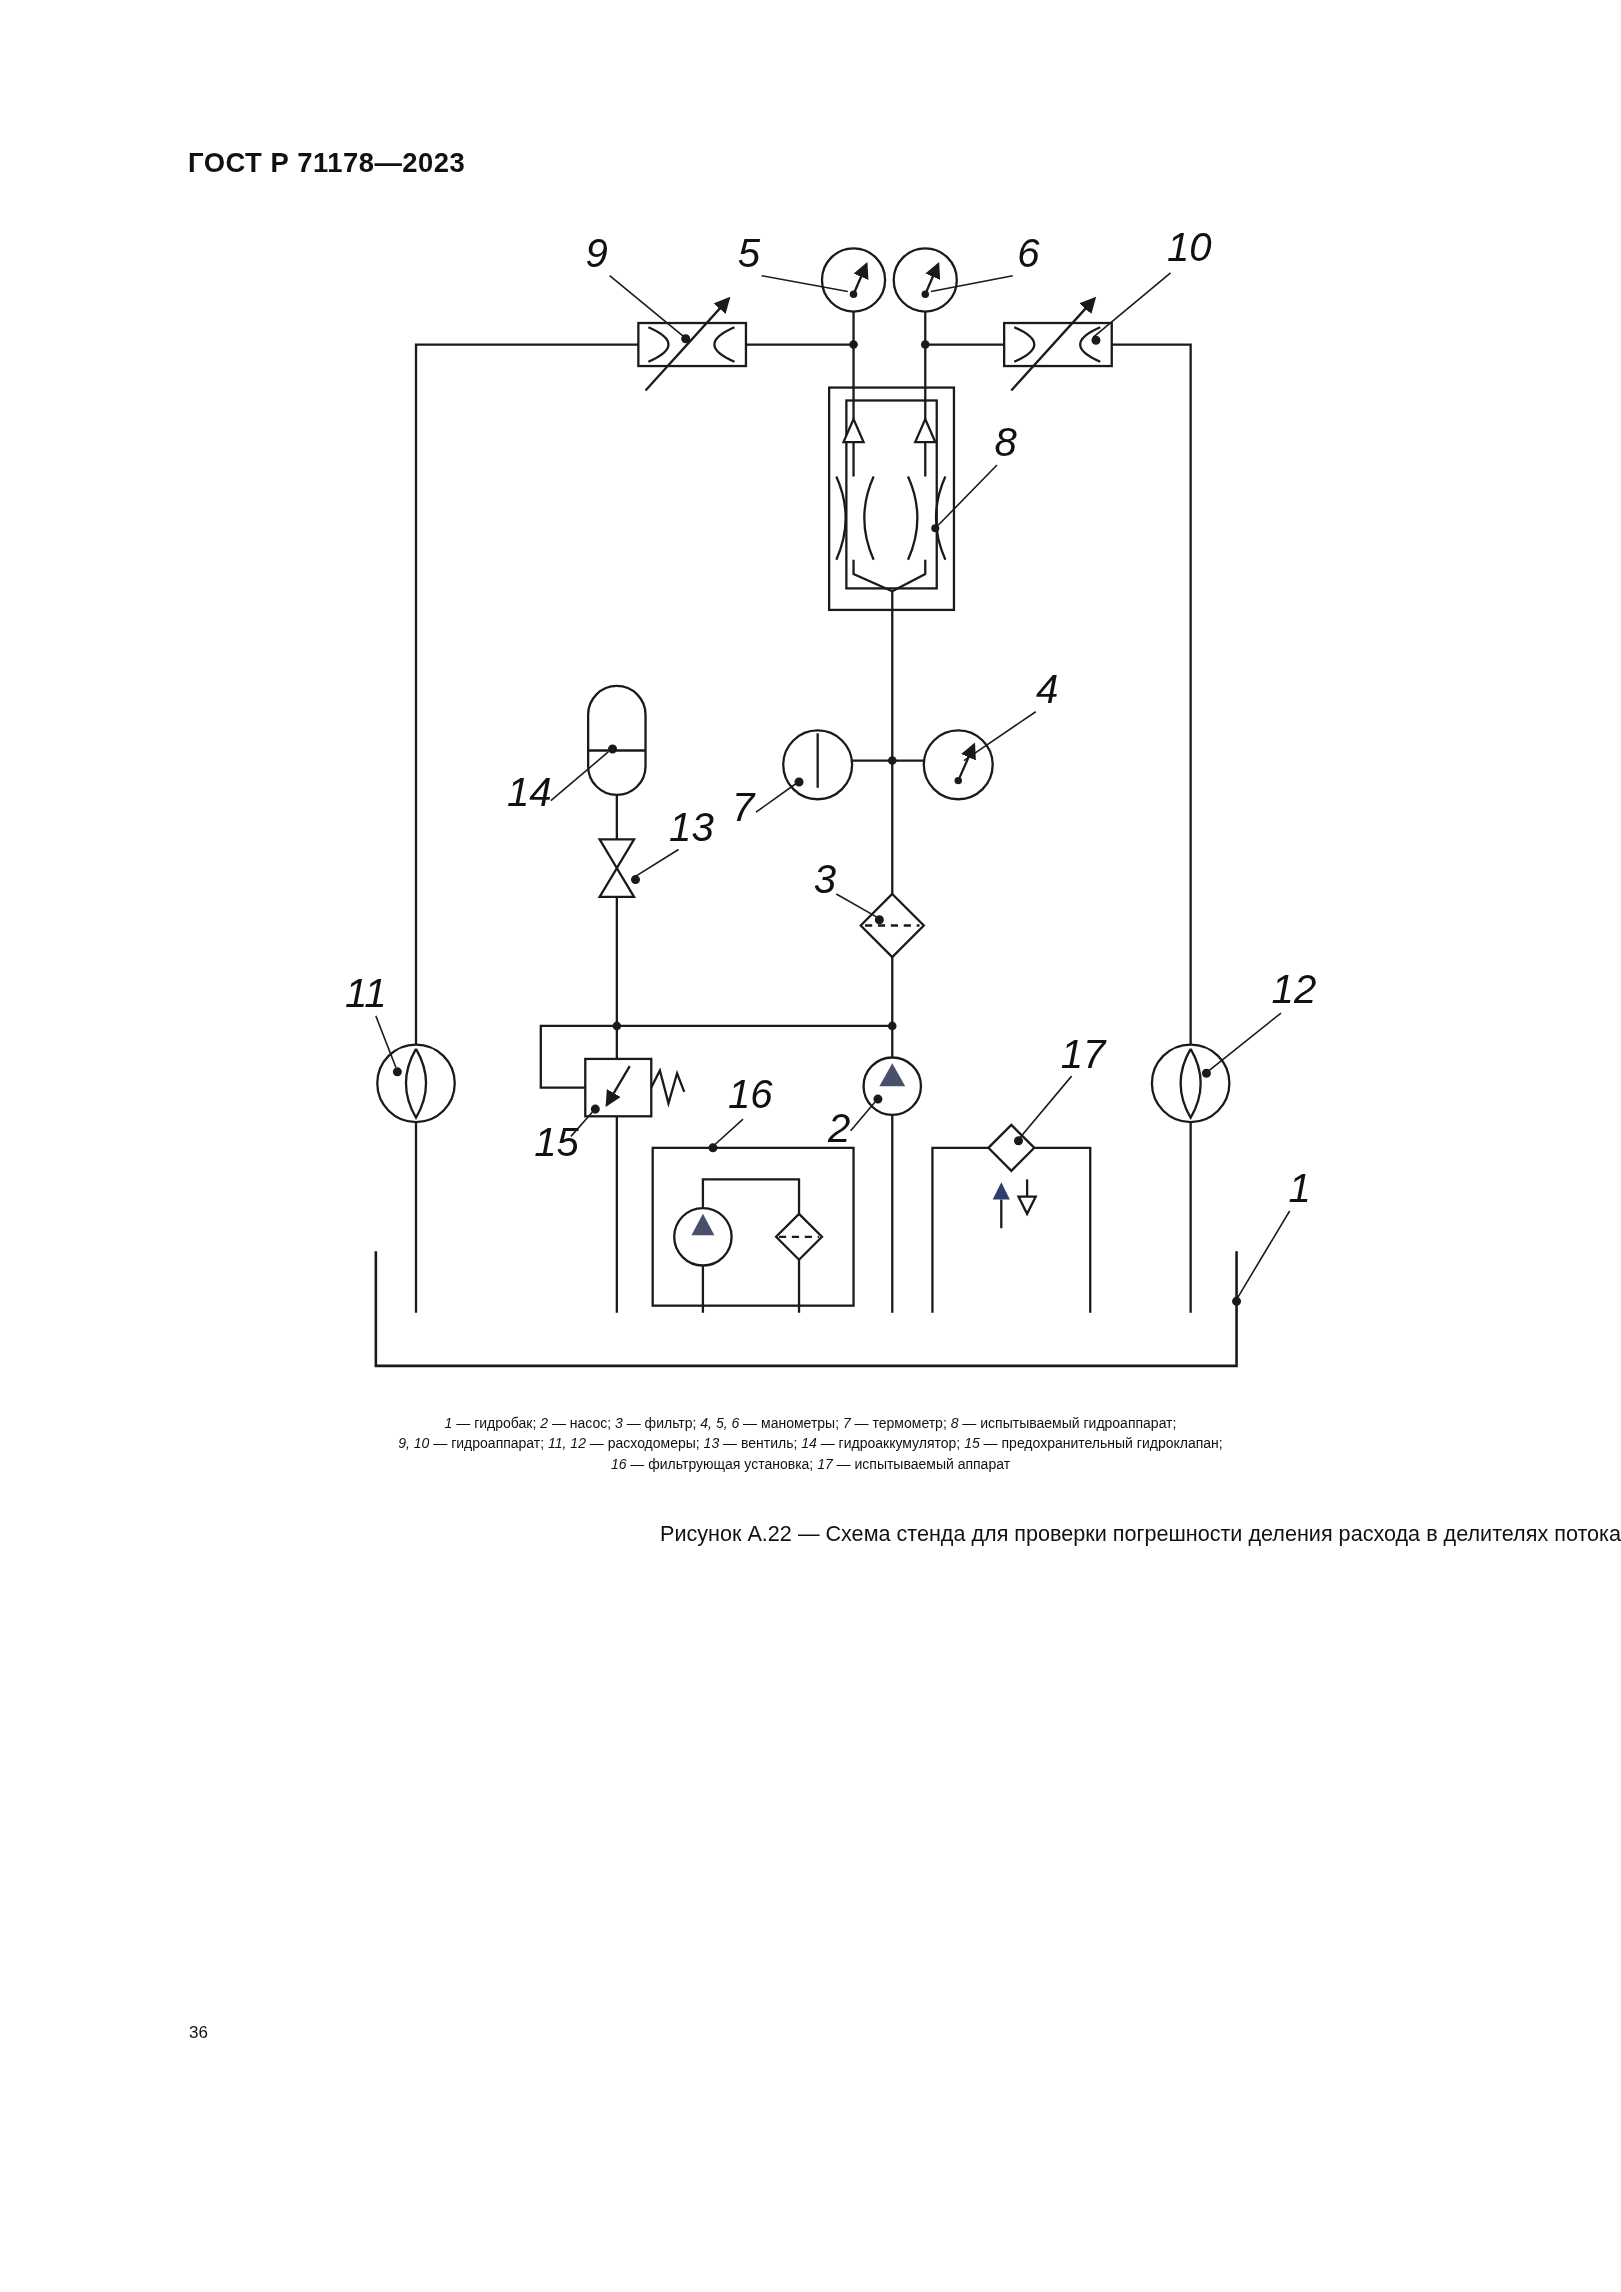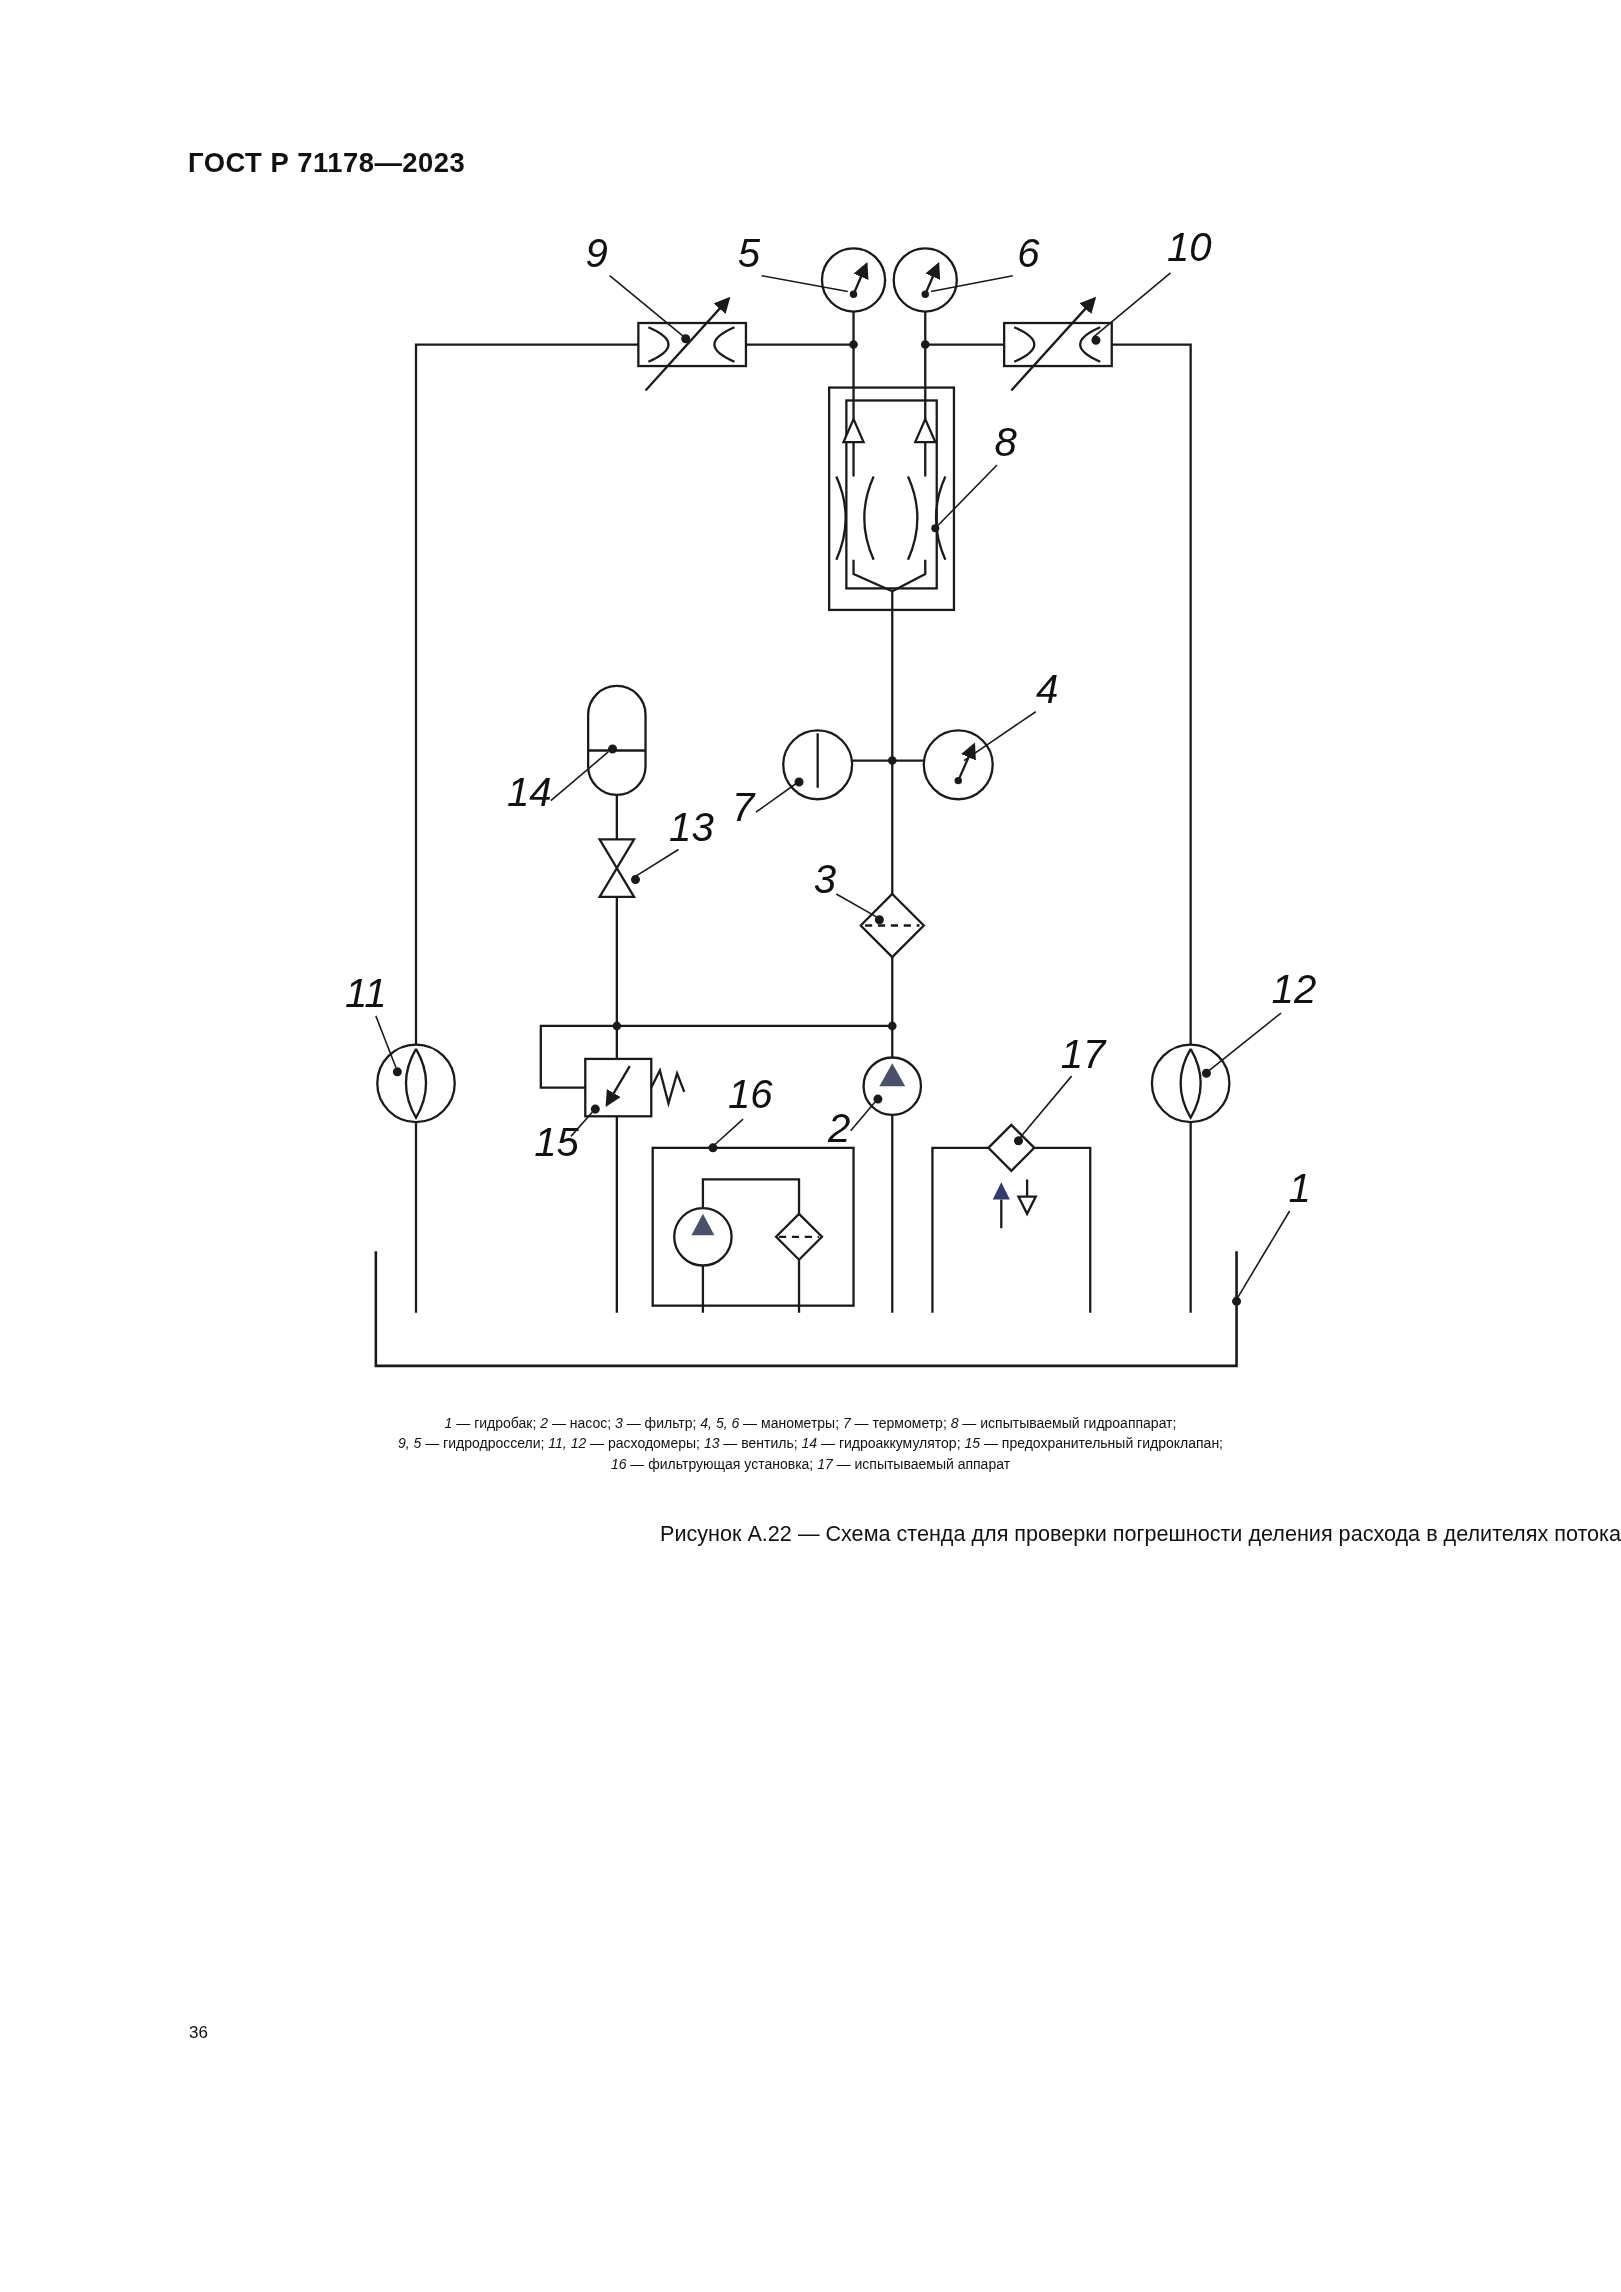--- a/index.html
+++ b/index.html
@@ -221,21 +221,21 @@
       <text class="lbl" x="388" y="806">15</text>
       <text class="lbl" x="585" y="796">2</text>
       <text class="lbl" x="523" y="772">16</text>
       <text class="lbl" x="755" y="744">17</text>
       <text class="lbl" x="906" y="838">1</text>
     </g>
   </svg>
 
   <div class="legend">
       <div class="legend-line"><span class="lnum">1</span><span> — гидробак; </span><span class="lnum">2</span><span> — насос; </span><span class="lnum">3</span><span> — фильтр; </span><span class="lnum">4, 5, 6</span><span> — манометры; </span><span class="lnum">7</span><span> — термометр; </span><span class="lnum">8</span><span> — испытываемый гидроаппарат; </span></div>
-      <div class="legend-line"><span class="lnum">9, 5</span><span> — гидродроссели; </span><span class="lnum">11, 12</span><span> — расходомеры; </span><span class="lnum">13</span><span> — вентиль; </span><span class="lnum">14</span><span> — гидроаккумулятор; </span><span class="lnum">15</span><span> — предохранительный гидроклапан; </span></div>
+      <div class="legend-line"><span class="lnum">9, 10</span><span> — гидроаппарат; </span><span class="lnum">11, 12</span><span> — расходомеры; </span><span class="lnum">13</span><span> — вентиль; </span><span class="lnum">14</span><span> — гидроаккумулятор; </span><span class="lnum">15</span><span> — предохранительный гидроклапан; </span></div>
       <div class="legend-line"><span class="lnum">16</span><span> — фильтрующая установка; </span><span class="lnum">17</span><span> — испытываемый аппарат</span></div>
     </div>
 
   <div class="caption">Рисунок А.22 — Схема стенда для проверки погрешности деления расхода в делителях потока</div>
 
   <div class="page-number">36</div>
 
 </div>
 
 

